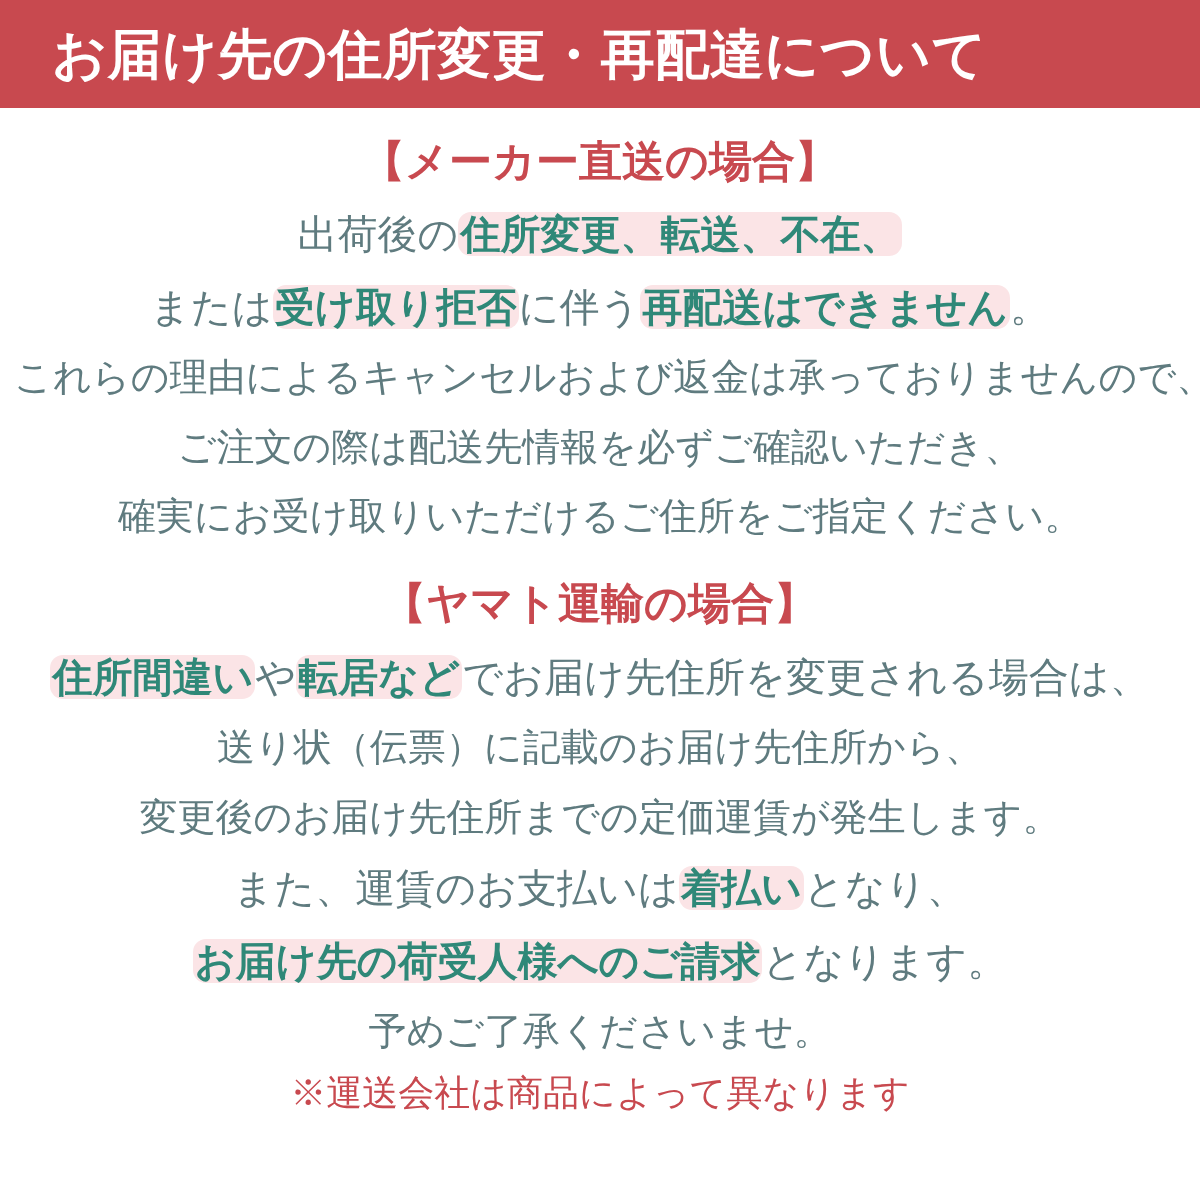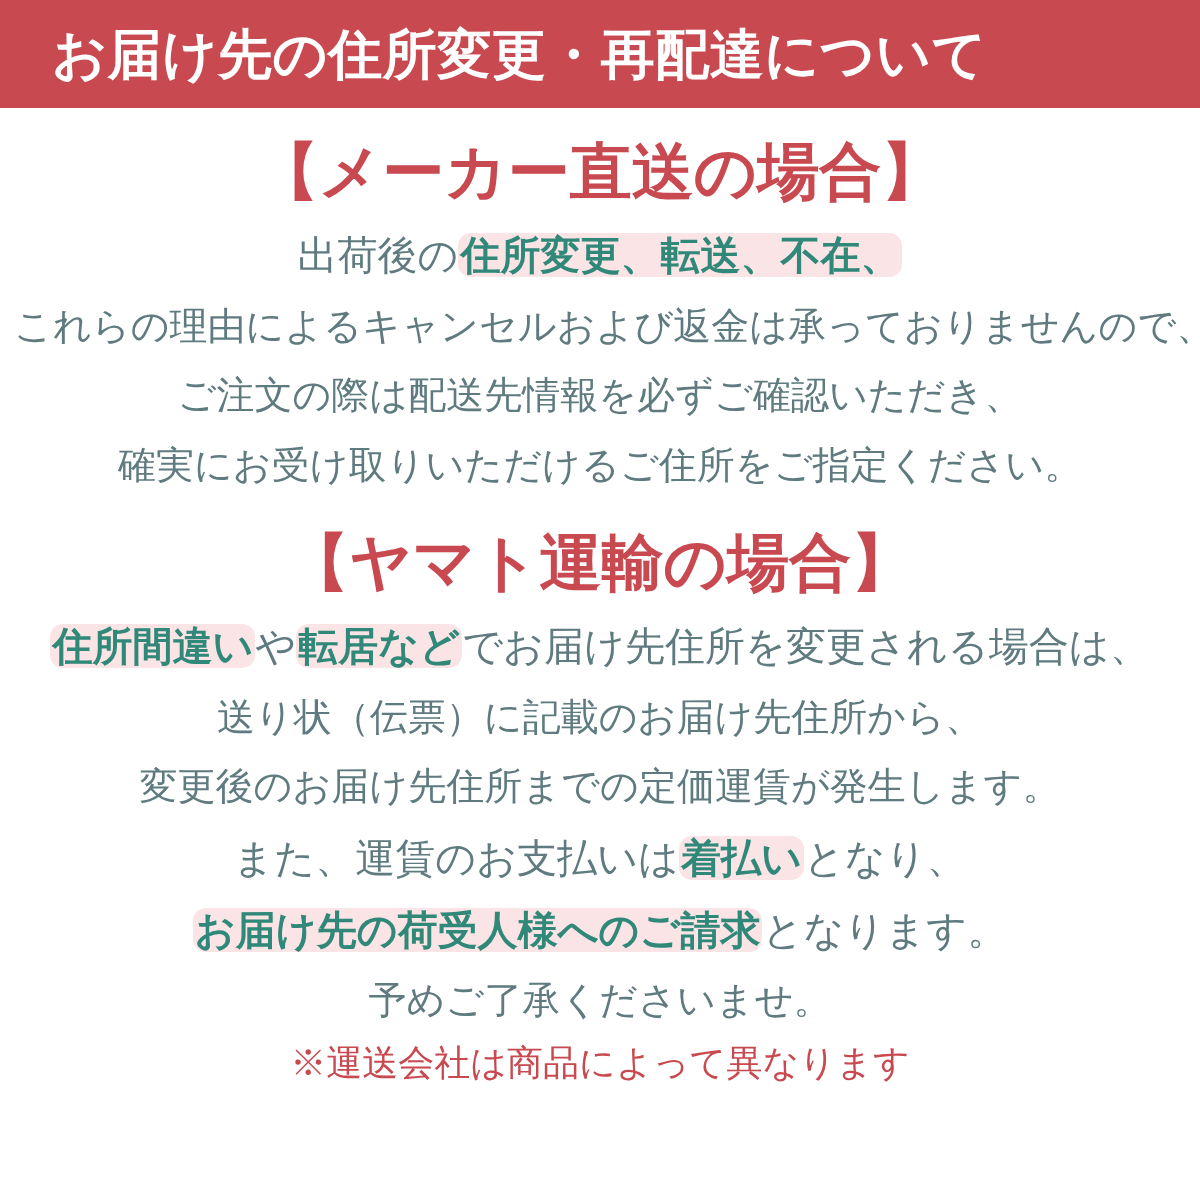--- a/index.html
+++ b/index.html
@@ -38,21 +38,21 @@
     white-space: nowrap;
   }
   
   .content {
     padding: 0 14px;
     box-sizing: border-box;
     text-align: center;
   }
   .section-heading {
     color: #c8494f;
-    font-size: 62px;
+    font-size: 43px;
     font-weight: 700;
     text-align: center;
     line-height: 1.1;
   }
   .heading-maker { margin-top: 30px; }
   .heading-yamato { margin-top: 36px; }
 
   .line {
     color: #5f7b7f;
     font-size: 40px;
@@ -95,20 +95,23 @@
   </div>
 
   <div class="content">
 
     <div class="section-heading heading-maker">【メーカー直送の場合】</div>
 
     <div class="line gap-m">
       <span>出荷後の</span><span class="hl">住所変更、転送、不在、</span>
     </div>
 
+    <div class="line gap-s">
+      <span>または</span><span class="hl">受け取り拒否</span><span>に伴う</span><span class="hl">再配送はできません</span><span>。</span>
+    </div>
 
     <div class="line small gap-s">これらの理由によるキャンセルおよび返金は承っておりませんので、</div>
     <div class="line small gap-s">ご注文の際は配送先情報を必ずご確認いただき、</div>
     <div class="line small gap-s">確実にお受け取りいただけるご住所をご指定ください。</div>
 
     <div class="section-heading heading-yamato">【ヤマト運輸の場合】</div>
 
     <div class="line gap-m">
       <span class="hl">住所間違い</span><span>や</span><span class="hl">転居など</span><span>でお届け先住所を変更される場合は、</span>
     </div>

